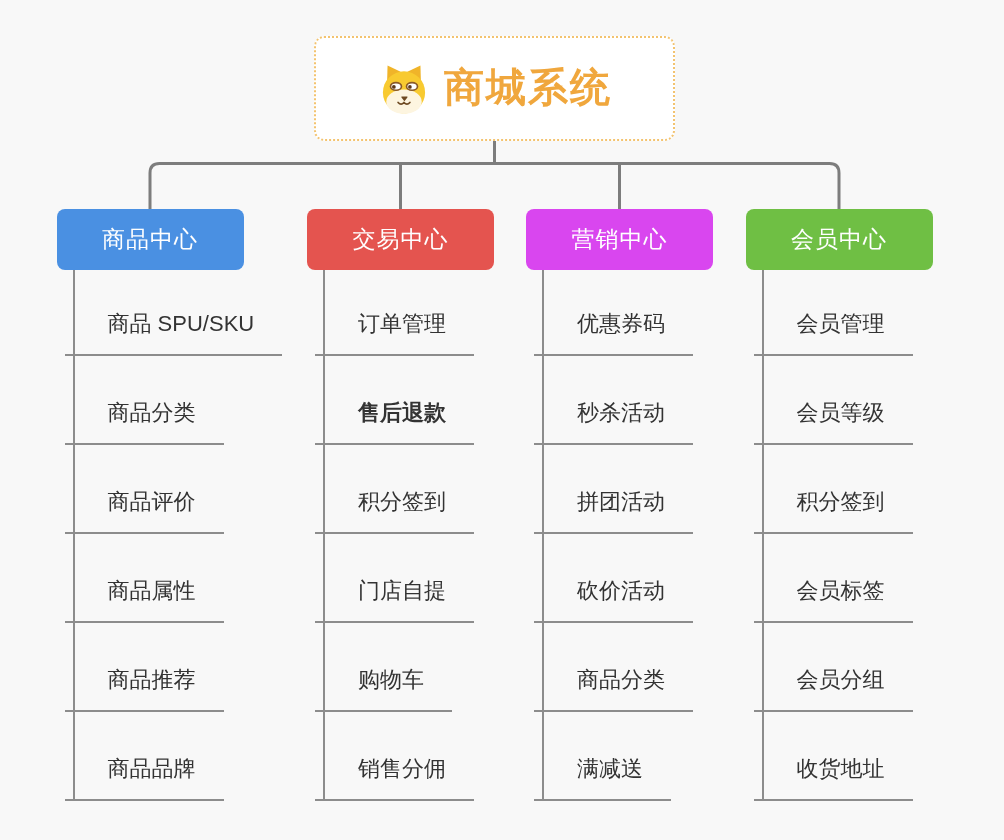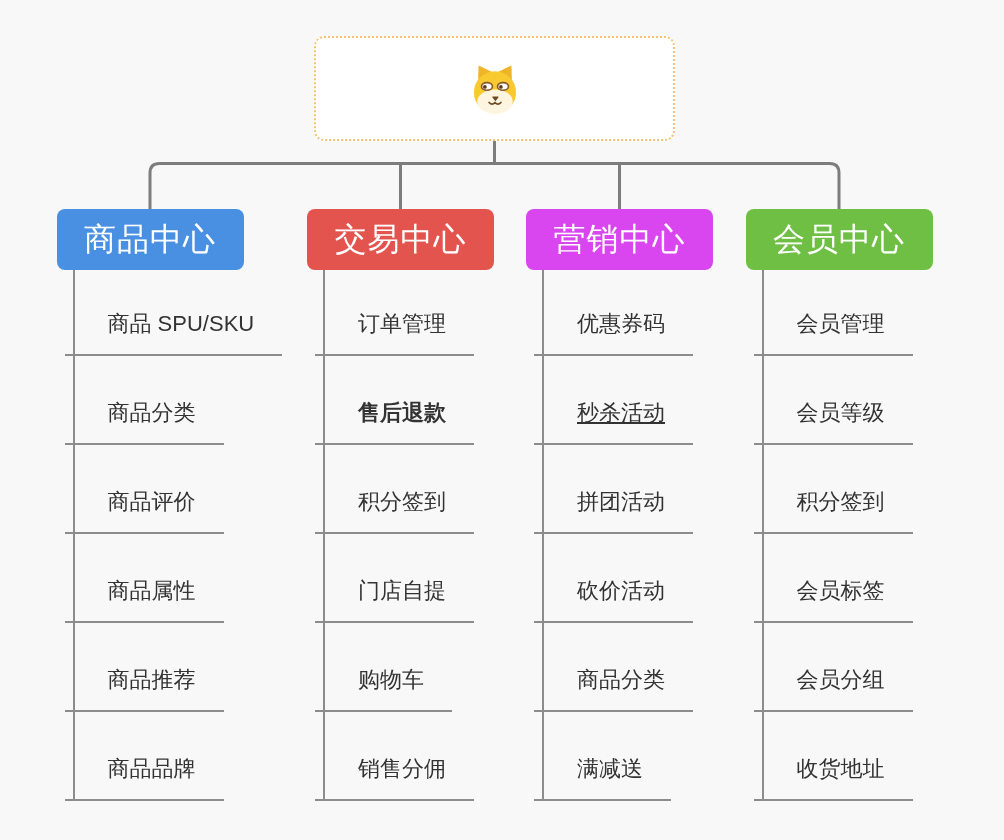--- a/index.html
+++ b/index.html
@@ -41,21 +41,21 @@
     line-height: 1;
     padding-bottom: 4px;
   }
   .branch-header {
     position: absolute;
     top: 209px;
     width: 187px; height: 61px;
     box-sizing: border-box;
     border-radius: 8px;
     color: #ffffff;
-    font-size: 32px;
+    font-size: 23px;
     font-weight: 500;
     letter-spacing: 1px;
     display: flex;
     align-items: center;
     justify-content: center;
     cursor: default;
   }
   .trunk {
     position: absolute;
     width: 2px;
@@ -94,20 +94,21 @@
       <path d="M52 23 L51.5 4 L36 11.5 Z" fill="#f0b429"></path>
       <circle cx="32" cy="36" r="25" fill="#f8ca30"></circle>
       <ellipse cx="32" cy="47" rx="21" ry="14.5" fill="#fdf5e0"></ellipse>
       <ellipse cx="22.5" cy="29" rx="6.5" ry="4.5" fill="#ffffff" stroke="#8a5a28" stroke-width="2"></ellipse>
       <ellipse cx="41.5" cy="29" rx="6.5" ry="4.5" fill="#ffffff" stroke="#8a5a28" stroke-width="2"></ellipse>
       <circle cx="20" cy="29.5" r="2.2" fill="#5d3a1a"></circle>
       <circle cx="39" cy="29.5" r="2.2" fill="#5d3a1a"></circle>
       <path d="M28.5 41 h7 q1.2 0 0.5 1.2 l-3 3.8 q-0.5 0.7 -1 0 l-3 -3.8 q-0.7 -1.2 0.5 -1.2 Z" fill="#6e4a22"></path>
       <path d="M25 48 q3.5 4 7 0 q3.5 4 7 0" stroke="#6e4a22" stroke-width="2" fill="none" stroke-linecap="round"></path>
     </svg>
+    <span class="root-title">商城系统</span>
   </div>
 
   <div id="branches-layer">
       <div class="branch-header" style="left: 56.5px; background: rgb(74, 144, 226);">商品中心</div>
       <div class="trunk" style="left: 72.5px; top: 270px; height: 531px;"></div>
       <div class="leaf" style="left: 64.5px; top: 316px;">商品 SPU/SKU</div>
       <div class="leaf" style="left: 64.5px; top: 405px;">商品分类</div>
       <div class="leaf" style="left: 64.5px; top: 494px;">商品评价</div>
       <div class="leaf" style="left: 64.5px; top: 583px;">商品属性</div>
       <div class="leaf" style="left: 64.5px; top: 672px;">商品推荐</div>
@@ -116,21 +117,21 @@
       <div class="trunk" style="left: 323px; top: 270px; height: 531px;"></div>
       <div class="leaf" style="left: 315px; top: 316px;">订单管理</div>
       <div class="leaf" style="left: 315px; top: 405px; font-weight: bold;">售后退款</div>
       <div class="leaf" style="left: 315px; top: 494px;">积分签到</div>
       <div class="leaf" style="left: 315px; top: 583px;">门店自提</div>
       <div class="leaf" style="left: 315px; top: 672px;">购物车</div>
       <div class="leaf" style="left: 315px; top: 761px;">销售分佣</div>
       <div class="branch-header" style="left: 526px; background: #d946ef;">营销中心</div>
       <div class="trunk" style="left: 542px; top: 270px; height: 531px;"></div>
       <div class="leaf" style="left: 534px; top: 316px;">优惠券码</div>
-      <div class="leaf" style="left: 534px; top: 405px; text-decoration: underline;">秒杀活动</div>
+      <div class="leaf" style="left: 534px; top: 405px;">秒杀活动</div>
       <div class="leaf" style="left: 534px; top: 494px;">拼团活动</div>
       <div class="leaf" style="left: 534px; top: 583px;">砍价活动</div>
       <div class="leaf" style="left: 534px; top: 672px;">商品分类</div>
       <div class="leaf" style="left: 534px; top: 761px;">满减送</div>
       <div class="branch-header" style="left: 745.5px; background: rgb(111, 191, 68);">会员中心</div>
       <div class="trunk" style="left: 761.5px; top: 270px; height: 531px;"></div>
       <div class="leaf" style="left: 753.5px; top: 316px;">会员管理</div>
       <div class="leaf" style="left: 753.5px; top: 405px;">会员等级</div>
       <div class="leaf" style="left: 753.5px; top: 494px;">积分签到</div>
       <div class="leaf" style="left: 753.5px; top: 583px;">会员标签</div>

